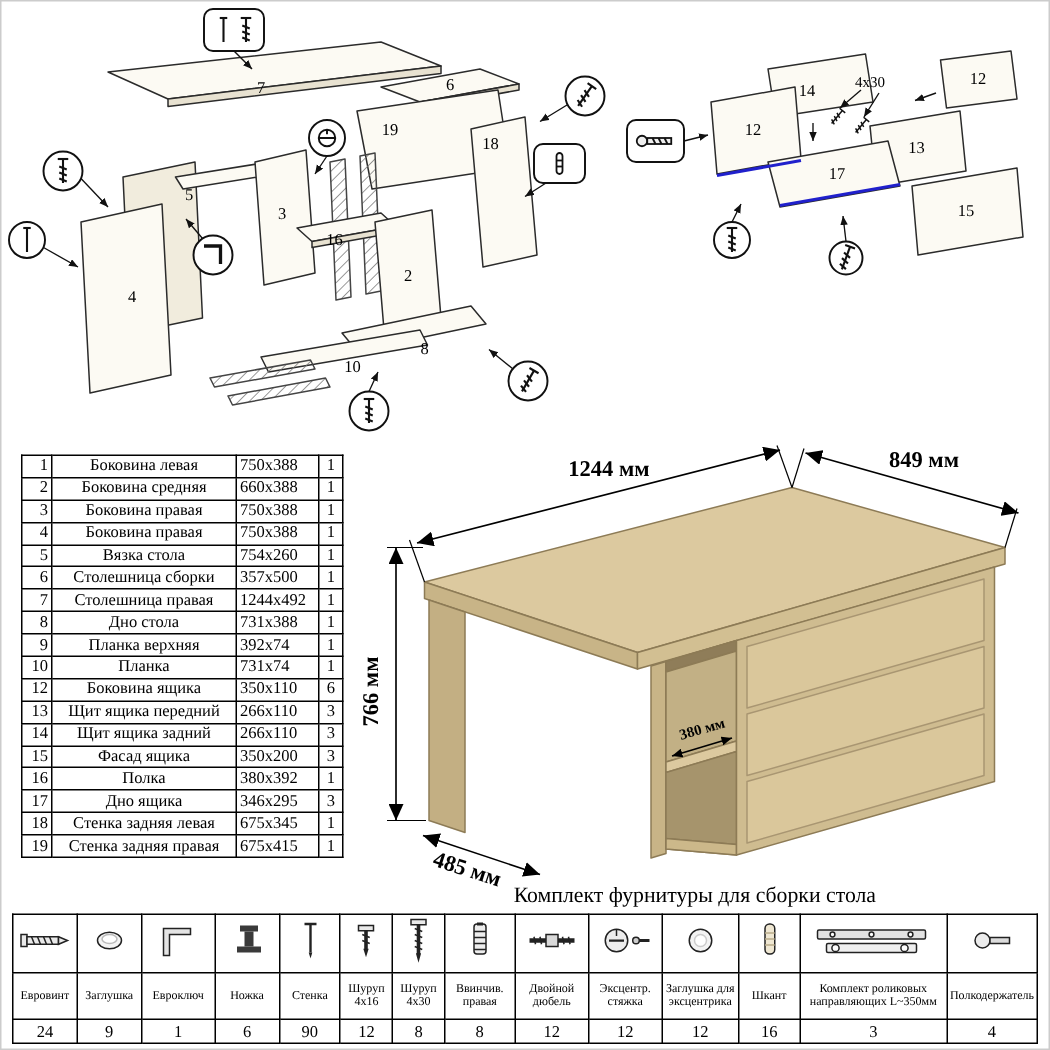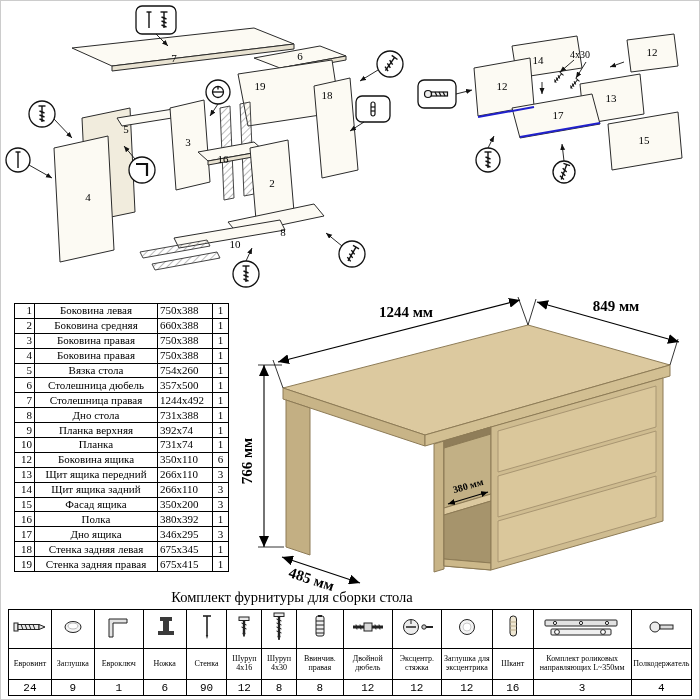--- a/index.html
+++ b/index.html
@@ -7,27 +7,27 @@
          font-family:"Liberation Serif",serif;color:#000;outline:1px solid #ccc;outline-offset:-1px;}
   .abs{position:absolute;}
   svg text{font-family:"Liberation Serif",serif;fill:#000;}
   .dim{font-size:15px;font-weight:bold;}
   .parts-table{position:absolute;left:14px;top:303px;border-collapse:collapse;font-size:11px;}
   .parts-table td{border:1px solid #000;padding:0 2px;height:13.9px;line-height:1;white-space:nowrap;}
   .parts-table .c-num{width:15px;text-align:right;}
   .parts-table .c-name{width:118px;text-align:center;}
   .parts-table .c-size{width:50px;text-align:left;}
   .parts-table .c-qty{width:11px;text-align:center;}
-  .hw-title{position:absolute;left:0;top:589px;width:584px;text-align:center;font-size:14.5px;}
+  .hw-title{position:absolute;left:0;top:589px;width:584px;text-align:right;font-size:14.5px;}
   .hw-table{position:absolute;left:8px;top:609px;width:684px;border-collapse:collapse;
             table-layout:fixed;text-align:center;}
   .hw-table td{border:1px solid #000;padding:0 1px;overflow:hidden;}
   .hw-icons td{height:38px;vertical-align:middle;}
   .hw-names td{height:30px;font-size:8px;line-height:1.1;vertical-align:middle;}
-  .hw-qty td{height:15px;font-size:11px;font-family:Liberation Mono, monospace;}
+  .hw-qty td{height:15px;font-size:11px;}
 </style>
 </head>
 <body>
 
 <div class="sheet">
 
   <svg class="abs" style="left:2px;top:0" width="410" height="300" viewBox="0 0 410 300">
     <defs>
       <pattern id="l-hatch" width="5" height="5" patternUnits="userSpaceOnUse" patternTransform="rotate(45)">
         <line x1="0" y1="0" x2="0" y2="5" stroke="#777" stroke-width="1"></line>
@@ -229,21 +229,21 @@
 
         <tr>
           <td class="c-num">5</td>
           <td class="c-name">Вязка стола</td>
           <td class="c-size">754x260</td>
           <td class="c-qty">1</td>
         </tr>
 
         <tr>
           <td class="c-num">6</td>
-          <td class="c-name">Столешница дюбель</td>
+          <td class="c-name">Столешница сборки</td>
           <td class="c-size">357x500</td>
           <td class="c-qty">1</td>
         </tr>
 
         <tr>
           <td class="c-num">7</td>
           <td class="c-name">Столешница правая</td>
           <td class="c-size">1244x492</td>
           <td class="c-qty">1</td>
         </tr>

